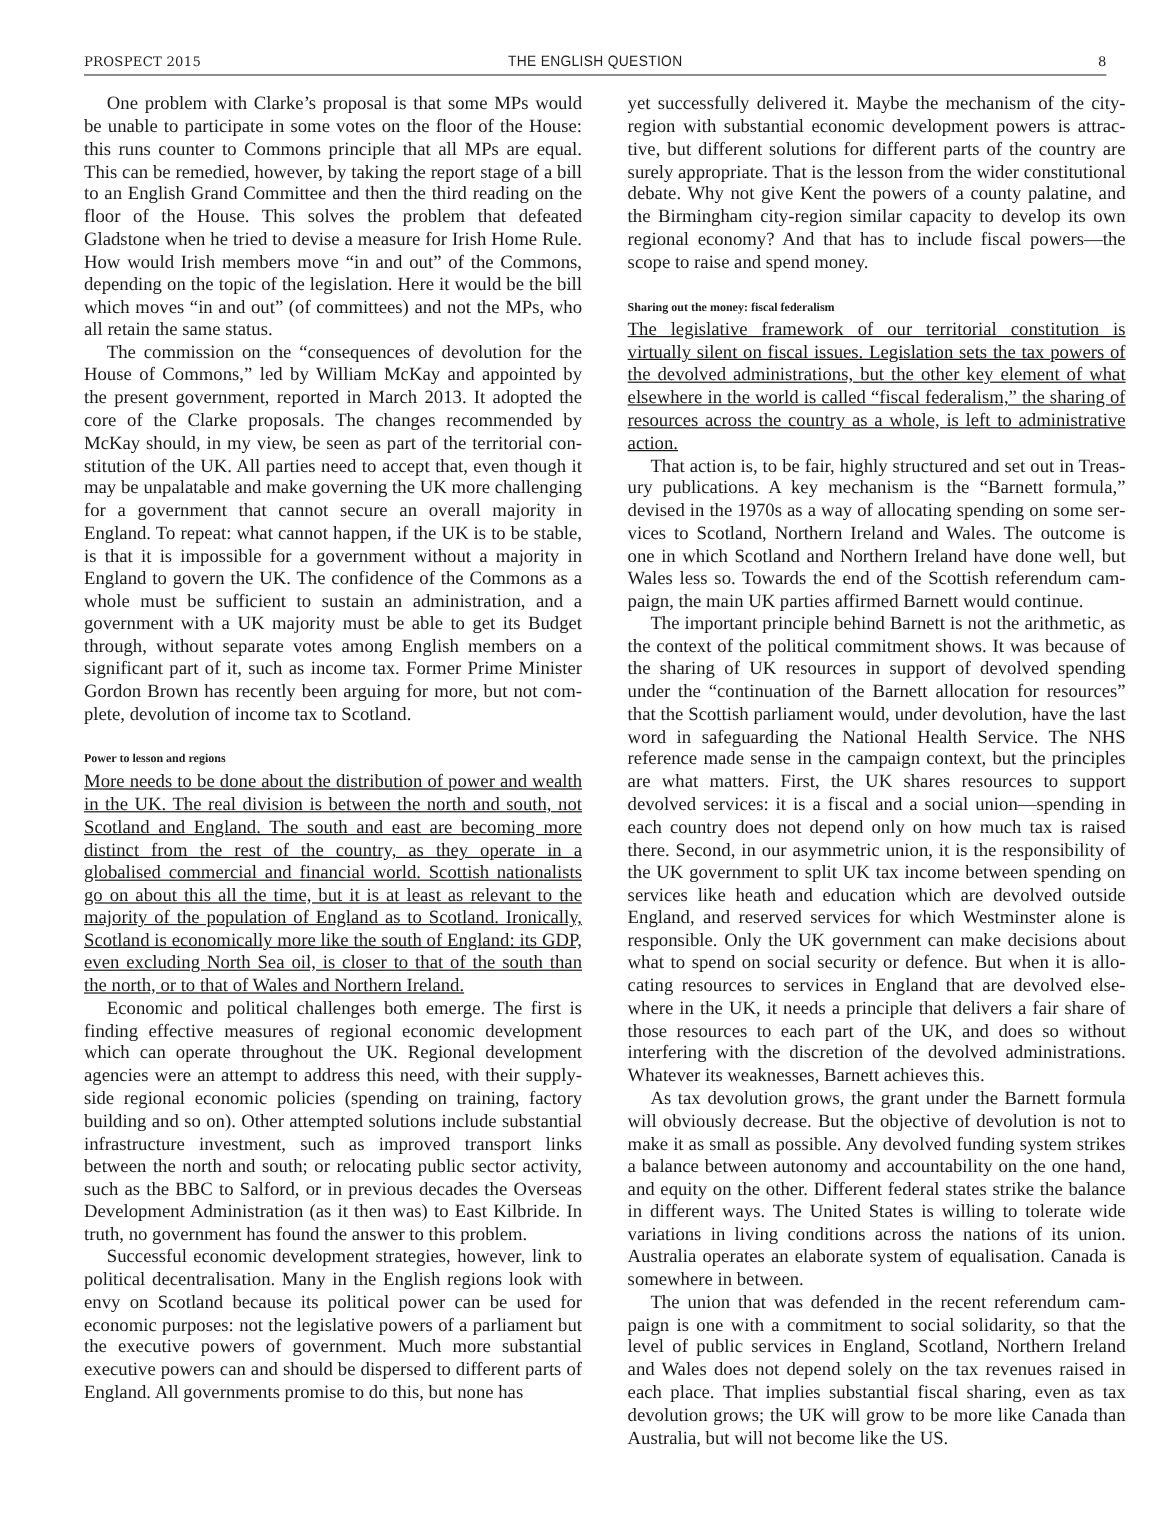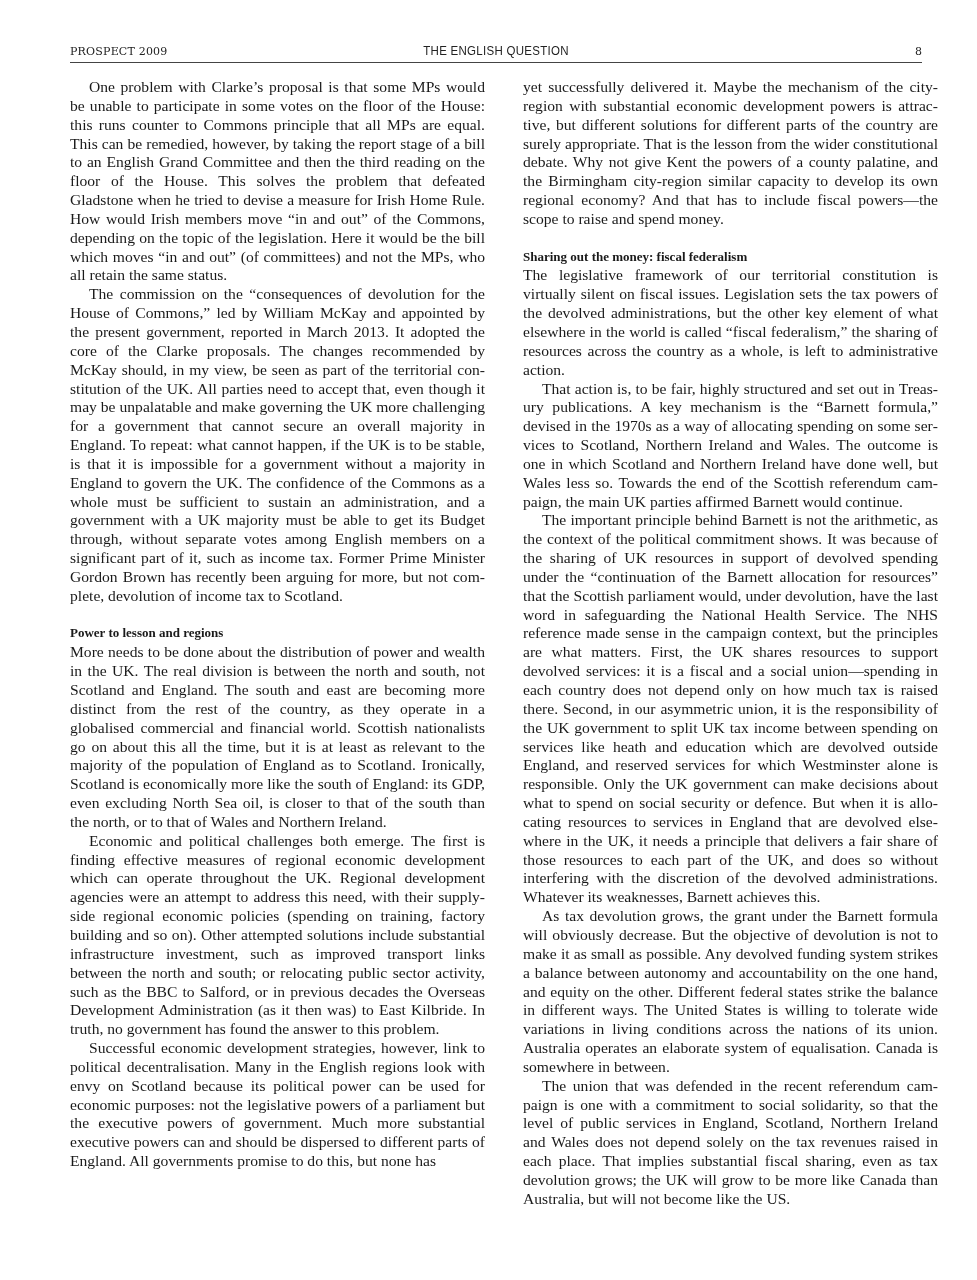--- a/index.html
+++ b/index.html
@@ -13,28 +13,28 @@
   .hdr-right { position: absolute; right: 0; top: 3px; font-family: "DejaVu Serif", serif; font-size: 11px; color: #222; }
   .col {
     position: absolute; top: 78px; width: 415px;
     font-family: "Liberation Serif", serif; font-size: 15.6px; line-height: 18.85px;
     text-align: justify; hyphens: manual;
   }
   .col-left { left: 70px; }
   .col-right { left: 523px; }
   .col p { margin: 0; text-indent: 19px; }
   .col p.noindent { text-indent: 0; }
-  .col h3 { margin: 18.85px 0 0 0; font-size: 13px; font-weight: bold; line-height: 18.85px; font-family: "Liberation Serif", serif; }
-  .col h3 + p { text-indent: 0; }
+  .col h3 { margin: 18.85px 0 0 0; font-size: 10px; font-weight: bold; line-height: 18.85px; font-family: "Liberation Serif", serif; }
+  .col h3 + p { text-indent: 0; text-decoration: underline; }
 </style>
 </head>
 <body>
 
 <div class="page-header">
-  <span class="hdr-left">PROSPECT 2009</span>
+  <span class="hdr-left">PROSPECT 2015</span>
   <span class="hdr-center">THE ENGLISH QUESTION</span>
   <span class="hdr-right">8</span>
 </div>
 
 <div class="col col-left">
   <p>One problem with Clarke’s proposal is that some MPs would be unable to participate in some votes on the floor of the House: this runs counter to Commons principle that all MPs are equal. This can be remedied, however, by taking the report stage of a bill to an English Grand Committee and then the third reading on the floor of the House. This solves the problem that defeated Gladstone when he tried to devise a measure for Irish Home Rule. How would Irish members move “in and out” of the Com­mons, depending on the topic of the legislation. Here it would be the bill which moves “in and out” (of committees) and not the MPs, who all retain the same status.</p>
   <p>The commission on the “consequences of devolution for the House of Commons,” led by William McKay and appointed by the present government, reported in March 2013. It adopted the core of the Clarke proposals. The changes recommended by McKay should, in my view, be seen as part of the territorial con­stitution of the UK. All parties need to accept that, even though it may be unpalatable and make governing the UK more chal­lenging for a government that cannot secure an overall major­ity in England. To repeat: what cannot happen, if the UK is to be stable, is that it is impossible for a government without a majority in England to govern the UK. The confidence of the Commons as a whole must be sufficient to sustain an administration, and a government with a UK majority must be able to get its Budget through, without separate votes among English members on a significant part of it, such as income tax. Former Prime Minister Gordon Brown has recently been arguing for more, but not com­plete, devolution of income tax to Scotland.</p>
   <h3>Power to lesson and regions</h3>
   <p>More needs to be done about the distribution of power and wealth in the UK. The real division is between the north and south, not Scotland and England. The south and east are becom­ing more distinct from the rest of the country, as they operate in a globalised commercial and financial world. Scottish national­ists go on about this all the time, but it is at least as relevant to the majority of the population of England as to Scotland. Ironi­cally, Scotland is economically more like the south of England: its GDP, even excluding North Sea oil, is closer to that of the south than the north, or to that of Wales and Northern Ireland.</p>
   <p>Economic and political challenges both emerge. The first is finding effective measures of regional economic development which can operate throughout the UK. Regional development agencies were an attempt to address this need, with their supply-side regional economic policies (spending on training, factory building and so on). Other attempted solutions include substan­tial infrastructure investment, such as improved transport links between the north and south; or relocating public sector activity, such as the BBC to Salford, or in previous decades the Overseas Development Administration (as it then was) to East Kilbride. In truth, no government has found the answer to this problem.</p>

